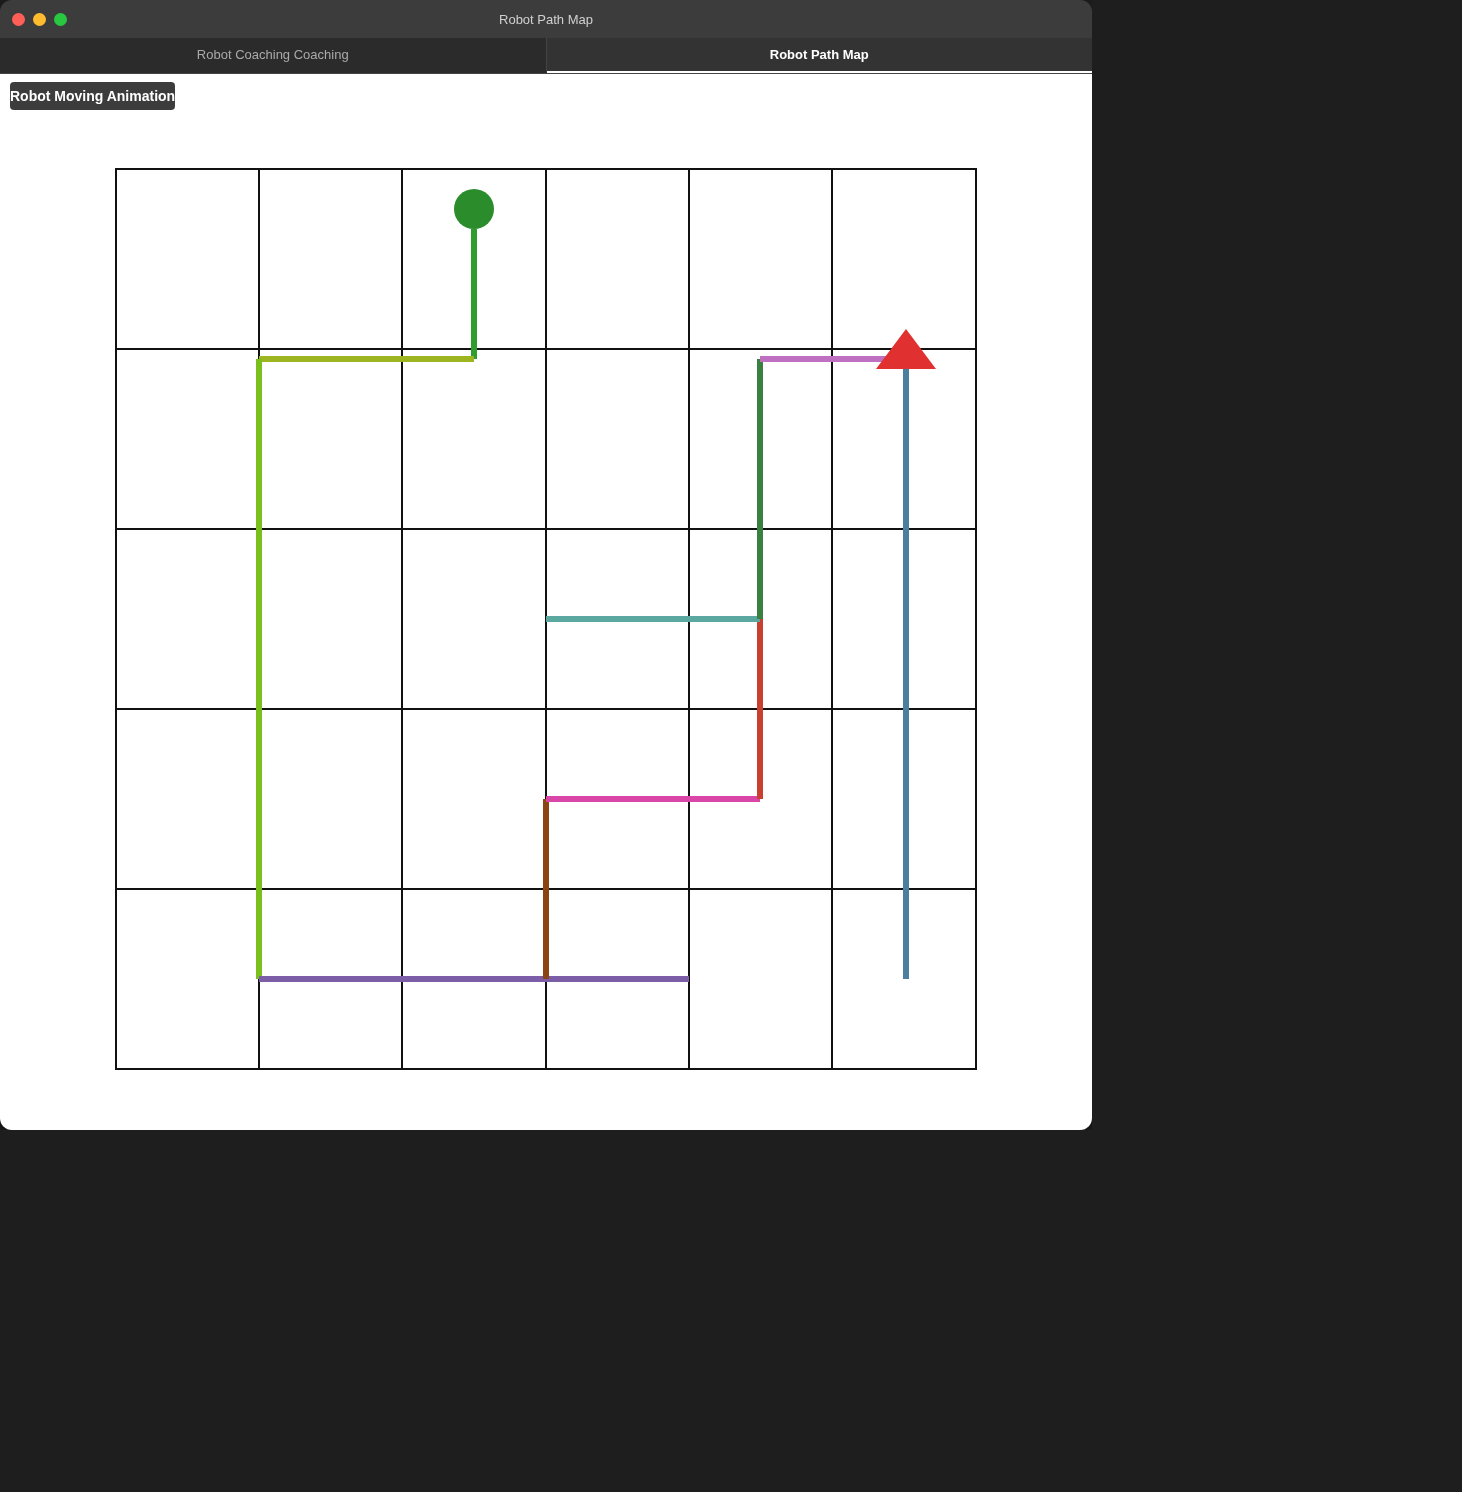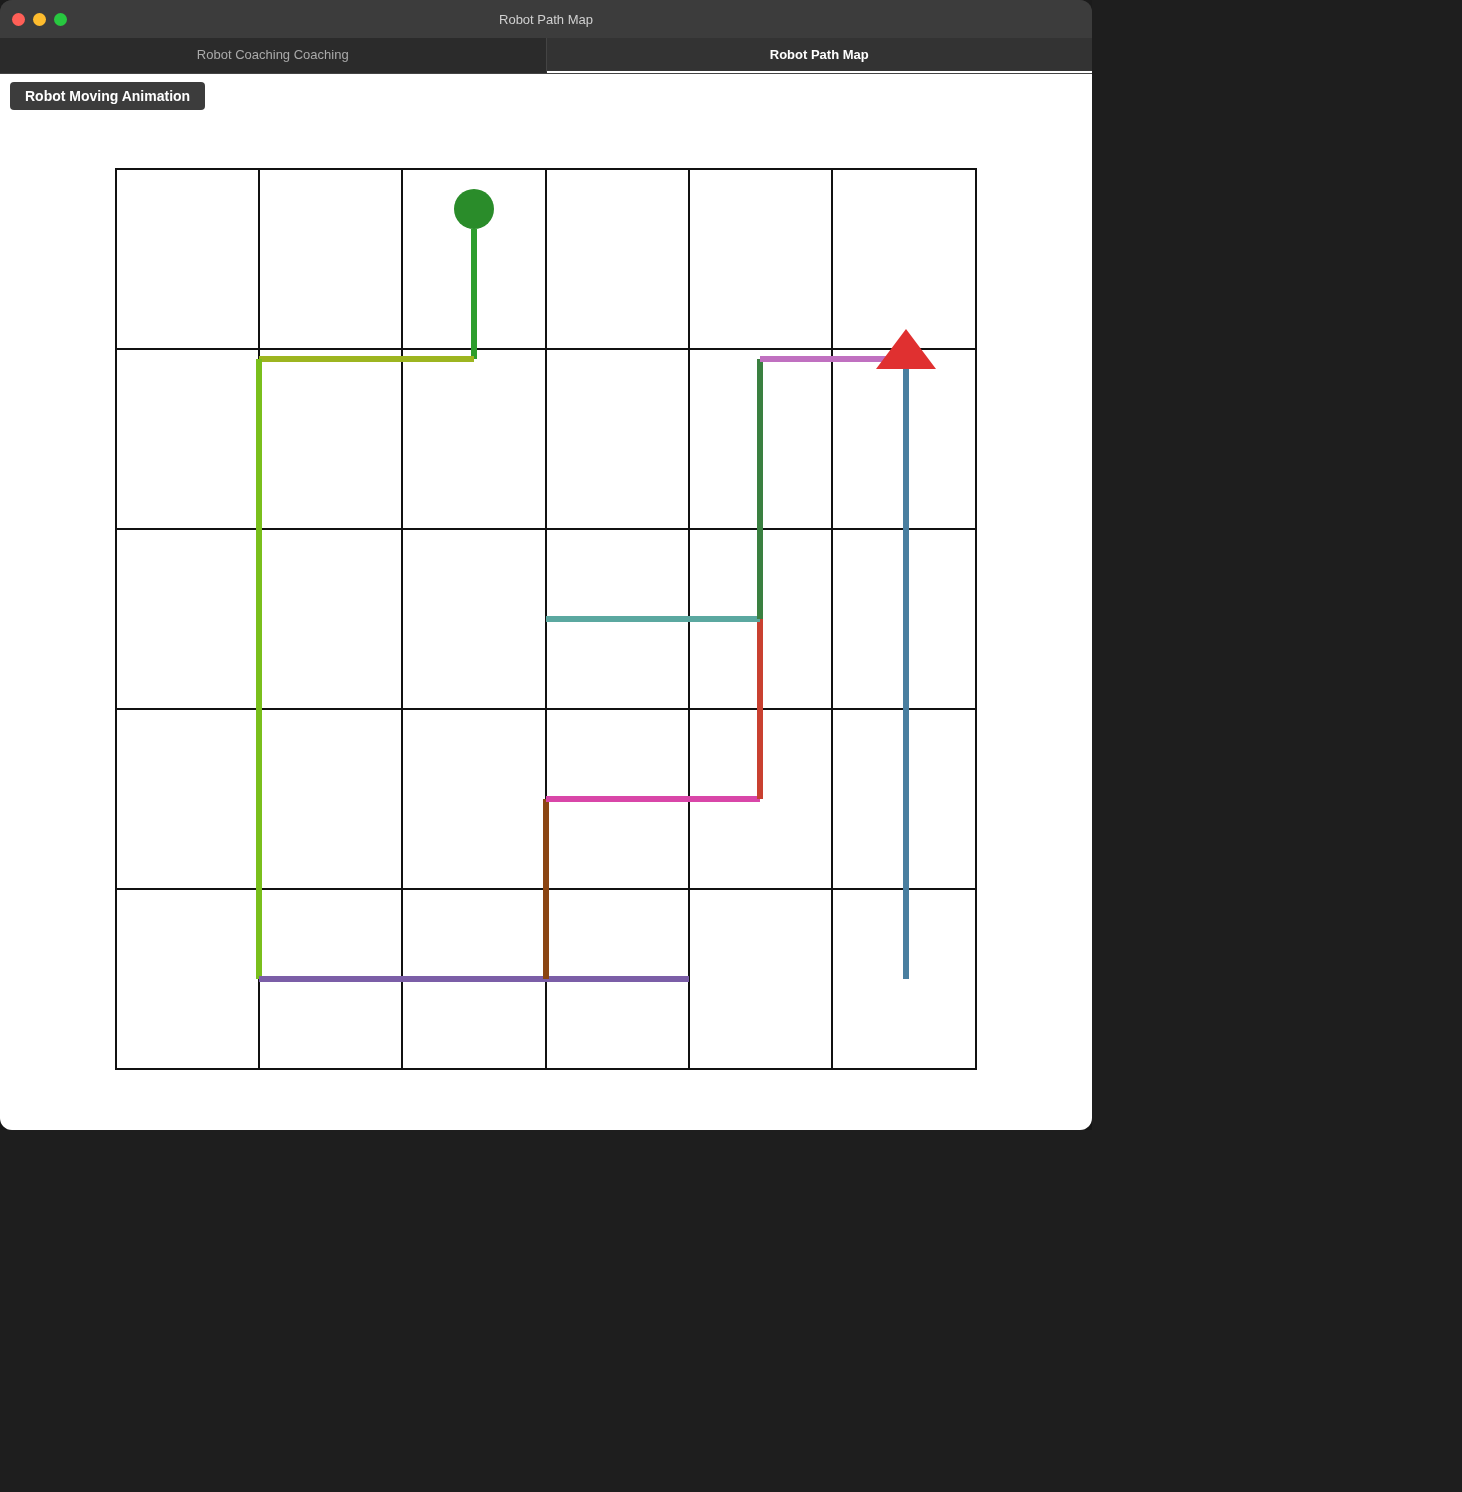--- a/index.html
+++ b/index.html
@@ -95,21 +95,21 @@
       display: flex;
       flex-direction: column;
       overflow: hidden;
     }
 
     .animation-label {
       background: #3c3c3c;
       color: #ffffff;
       font-size: 14px;
       font-weight: 600;
-      padding: 6px 15px;
+      padding: 6px 0;
       display: inline-block;
       margin: 8px 10px;
       border-radius: 4px;
       align-self: flex-start;
     }
 
     .map-container {
       flex: 1;
       display: flex;
       align-items: center;

